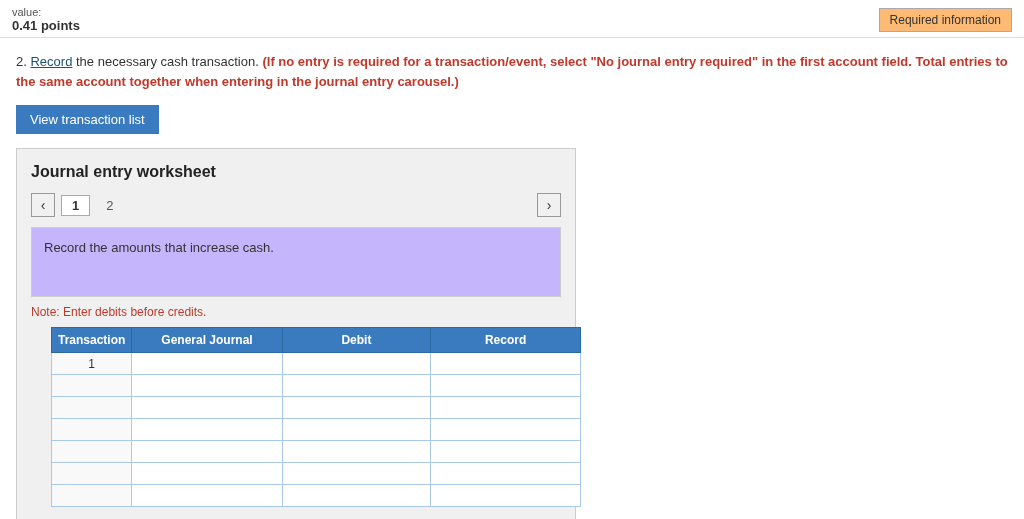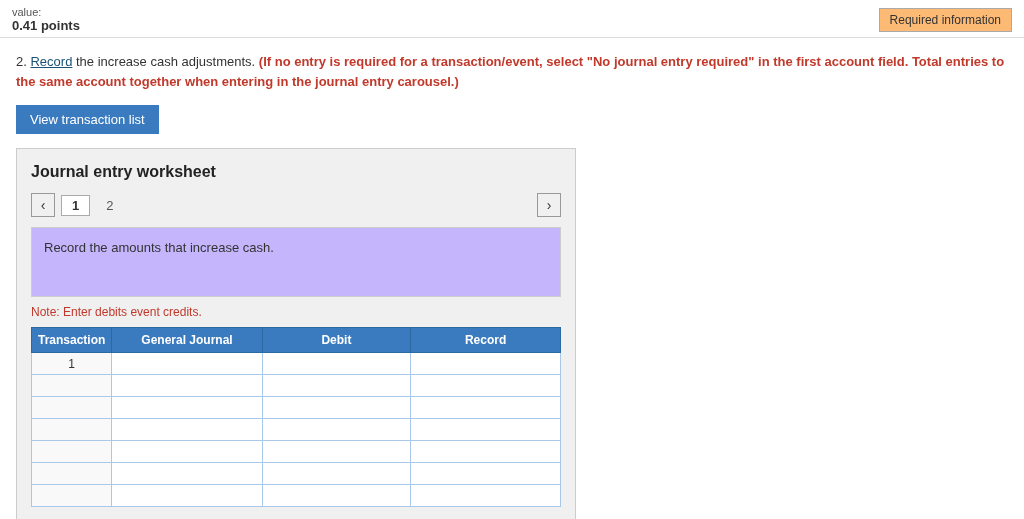--- a/index.html
+++ b/index.html
@@ -113,20 +113,21 @@
     }
     .note-text {
       color: #c0392b;
       font-size: 12px;
       margin-bottom: 8px;
     }
     .journal-table {
       width: 100%;
       border-collapse: collapse;
       font-size: 12px;
+      margin-left: 20px;
     }
     .journal-table thead tr {
       background: #3a7bbf;
       color: #fff;
     }
     .journal-table thead th {
       padding: 5px 6px;
       text-align: center;
       border: 1px solid #2a6aa0;
     }
@@ -161,21 +162,21 @@
     <div class="value-label">value:</div>
     <div class="points-value">0.41 points</div>
   </div>
   <button class="required-info-btn">Required information</button>
 </div>
 
 <div class="main-content">
 
   
   <p class="instruction-text">
-    <span>2. </span><span class="record-word" style="color:#1a5276;text-decoration:underline;">Record</span><span> the increase cash adjustments. </span><span class="instruction-red">(If no entry is required for a transaction/event, select "No journal entry required" in the first account field. Total entries to the same account together when entering in the journal entry carousel.)</span>
+    <span>2. </span><span class="record-word" style="color:#1a5276;text-decoration:underline;">Record</span><span> the necessary cash transaction. </span><span class="instruction-red">(If no entry is required for a transaction/event, select "No journal entry required" in the first account field. Total entries to the same account together when entering in the journal entry carousel.)</span>
   </p>
 
   
   <button class="view-transaction-btn">View transaction list</button>
 
   
   <div class="worksheet-container">
     <div class="worksheet-title">Journal entry worksheet</div>
 
     <div class="nav-row">
@@ -183,21 +184,21 @@
       <span class="tab-active">1</span>
       <span class="tab-inactive">2</span>
       <div style="flex:1;"></div>
       <button class="nav-arrow">›</button>
     </div>
 
     <div class="description-box">
       <span>Record the amounts that increase cash.</span>
     </div>
 
-    <div class="note-text">Note: Enter debits event credits.</div>
+    <div class="note-text">Note: Enter debits before credits.</div>
 
     <table class="journal-table">
       <thead>
         <tr>
           <th>Transaction</th>
           <th>General Journal</th>
           <th>Debit</th>
           <th>Record</th>
         </tr>
       </thead>

